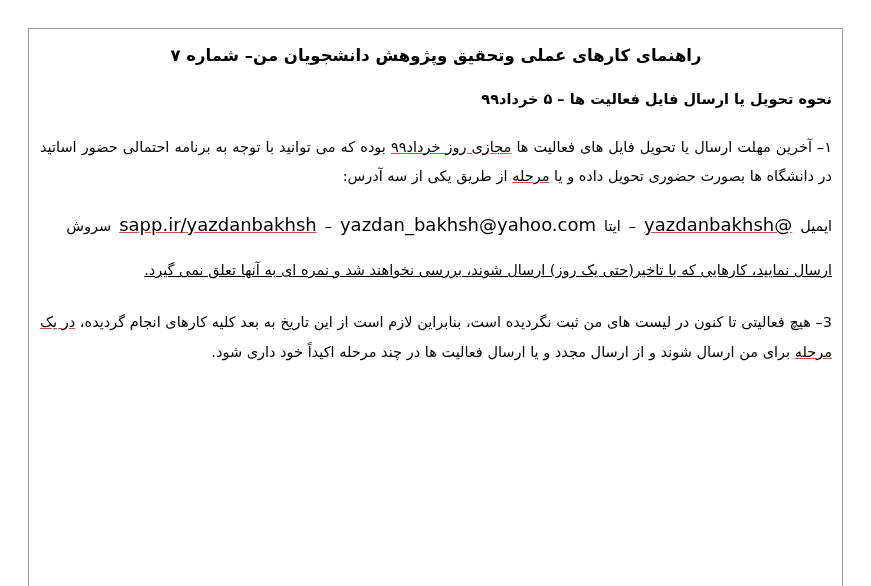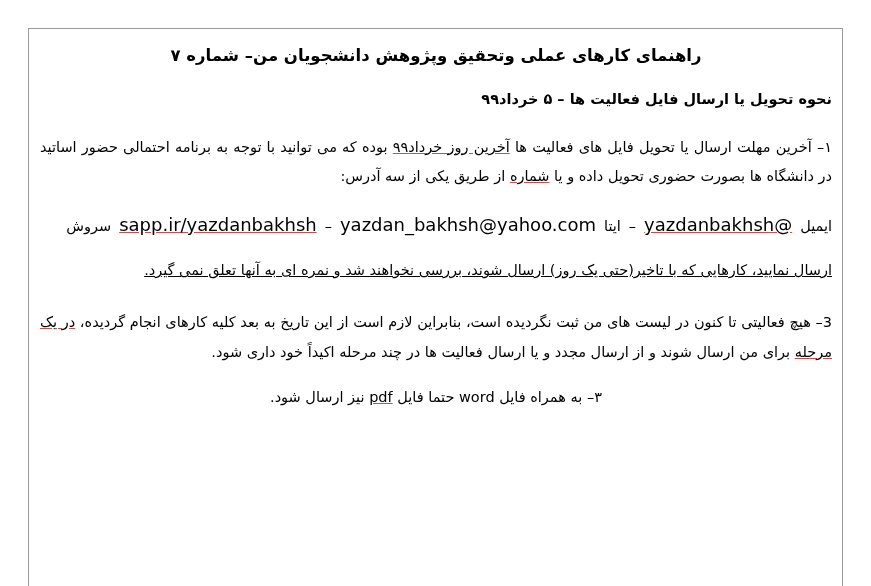--- a/index.html
+++ b/index.html
@@ -118,31 +118,28 @@
   <div class="doc-frame"></div>
 
   <div class="content">
 
     <div class="title">راهنمای کارهای عملی وتحقیق وپژوهش دانشجویان من– شماره ۷</div>
 
     <div class="subtitle">نحوه تحویل یا ارسال فایل فعالیت ها – ۵ خرداد۹۹</div>
 
 
     <p class="body-par">
-      <span>۱– آخرین مهلت ارسال یا تحویل فایل های فعالیت ها </span><span class="u red-u">آخرین روز خرداد۹۹</span><span> بوده که می توانید با توجه به برنامه احتمالی حضور اساتید در دانشگاه ها بصورت حضوری تحویل داده و یا </span><span class="u red-u">شماره</span><span> از طریق یکی از سه آدرس:</span>
+      <span>۱– آخرین مهلت ارسال یا تحویل فایل های فعالیت ها </span><span class="u red-u">مجازی روز خرداد۹۹</span><span> بوده که می توانید با توجه به برنامه احتمالی حضور اساتید در دانشگاه ها بصورت حضوری تحویل داده و یا </span><span class="u red-u">مرحله</span><span> از طریق یکی از سه آدرس:</span>
     </p>
 
     <p class="email-line">
       <span>ایمیل</span><span class="sep"></span><span class="lat-u">yazdanbakhsh@</span><span class="sep"></span><span>–</span><span class="sep"></span><span>ایتا</span><span class="sep"></span><span class="lat-u">sapp.ir/yazdanbakhsh</span><span class="sep"></span><span>–</span><span class="sep"></span><span class="lat">yazdan_bakhsh@yahoo.com</span><span class="sep"></span><span>سروش</span>
     </p>
 
     <p class="body-par tight">ارسال نمایید، کارهایی که با تاخیر(حتی یک روز) ارسال شوند، بررسی نخواهند شد و نمره ای به آنها تعلق نمی گیرد.</p>
 
     <p class="body-par">
       <span>3– هیچ فعالیتی تا کنون در لیست های من ثبت نگردیده است، بنابراین لازم است از این تاریخ به بعد کلیه کارهای انجام گردیده، </span><span class="u red-u">در یک مرحله</span><span> برای من ارسال شوند و از ارسال مجدد و یا ارسال فعالیت ها در چند مرحله اکیداً خود داری شود.</span>
     </p>
 
-    <p class="lastline">
-      <span>۳– به همراه فایل </span><span class="lat-sm">word</span><span> حتما فایل </span><span class="lat-sm red-u">pdf</span><span> نیز ارسال شود.</span>
-    </p>
 
   </div>
 </div>
 
 </body></html>

